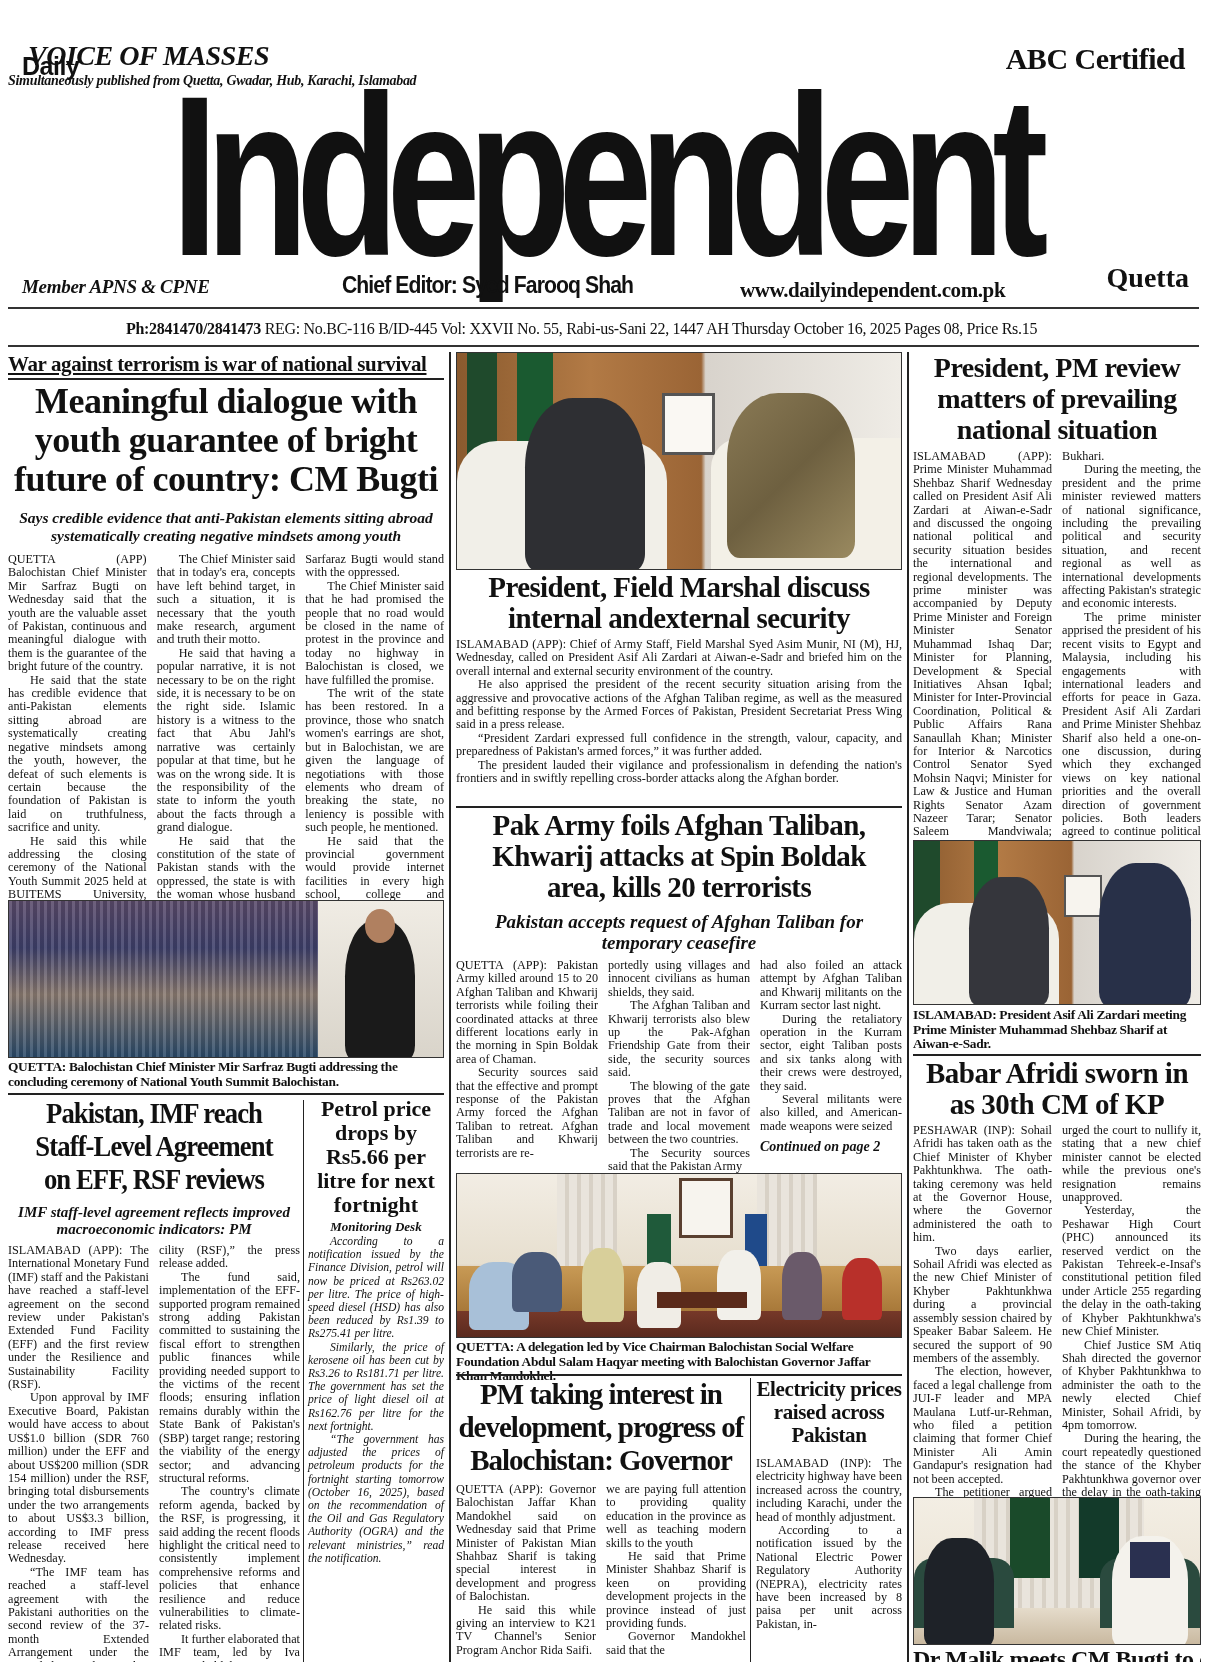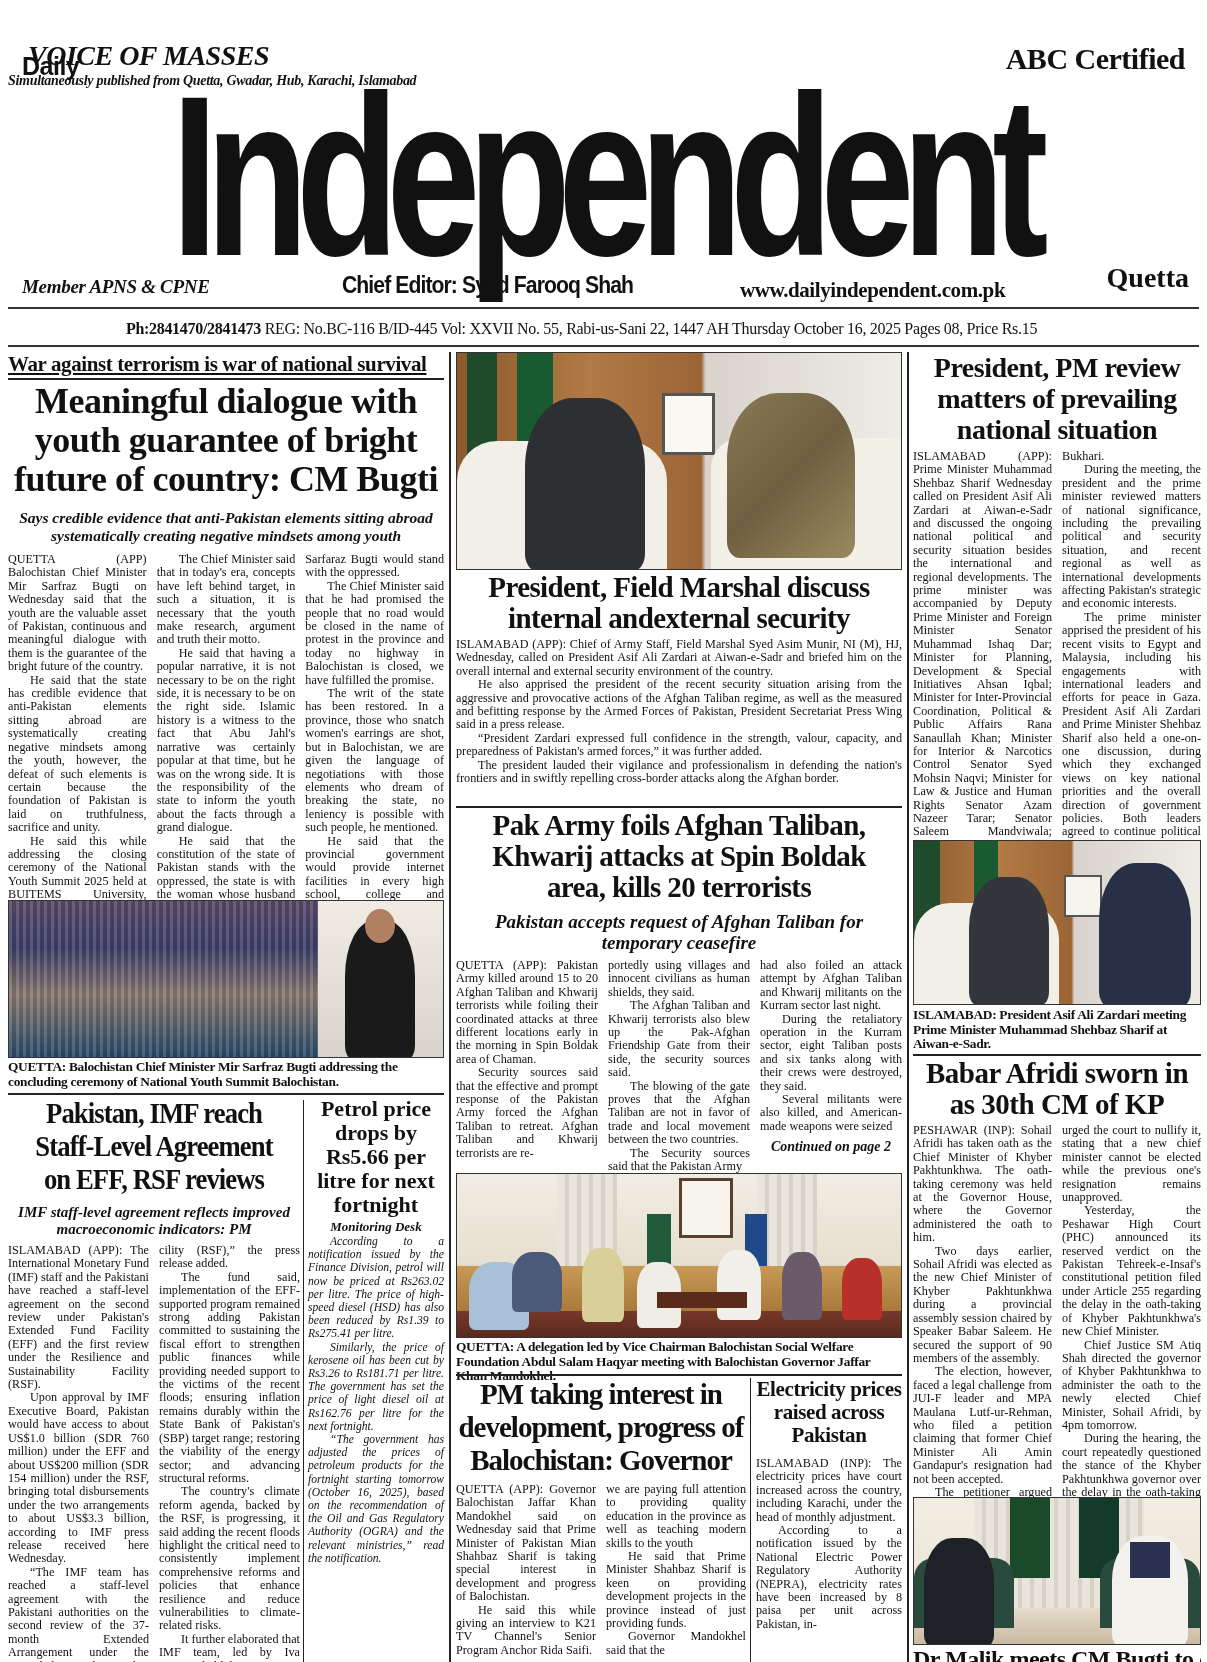--- a/index.html
+++ b/index.html
@@ -22,21 +22,21 @@
   .rule-bot { position: absolute; left: 8px; right: 8px; top: 345px; height: 2px; background: #333; }
 
   
   .abs { position: absolute; }
   .hl { font-weight: bold; text-align: center; line-height: 1.0; letter-spacing: -0.5px; }
   .sub { font-style: italic; font-weight: bold; text-align: center; }
   .cols { display: flex; gap: 10px; }
   .col { flex: 1; font-size: 12.2px; line-height: 13.4px; text-align: justify; hyphens: auto; }
   .col p { text-indent: 22px; }
   .col p.first { text-indent: 0; }
-  .cont { font: italic bold 14px "Liberation Serif", serif; text-align: center; margin-top: 6px; }
+  .cont { font: italic bold 14px "Liberation Serif", serif; text-align: left; margin-top: 6px; }
   .cap { font-weight: bold; font-size: 13.4px; line-height: 14.5px; letter-spacing: -0.3px; }
   .vrule { position: absolute; width: 2px; background: #222; }
   .hrule { position: absolute; height: 2px; background: #222; }
   .photo { position: absolute; overflow: hidden; border: 1px solid #333; }
 
   
   .wood { background: linear-gradient(90deg, #8a5a2e 0%, #b27a45 30%, #9a6435 55%, #d8d3cc 56%, #efece6 100%); }
   .curtain { background: repeating-linear-gradient(90deg, #e9e4dc 0 8px, #d8d1c6 8px 12px); }
   .figure { position: absolute; border-radius: 40% 40% 10% 10%; }
 </style>
@@ -201,21 +201,21 @@
       <p>He said that Prime Minister Shahbaz Sharif is keen on providing development projects in the province instead of just providing funds.</p>
       <p>Governor Mandokhel said that the</p>
     </div>
   </div>
 </div>
 <div class="vrule" style="left:750px; top:1378px; height:284px; width:1px;"></div>
 
 <div class="abs" style="left:756px; top:1378px; width:146px;">
   <div class="hl" style="font-size:21px; line-height:23px; letter-spacing:-0.4px;">Electricity prices raised across Pakistan</div>
   <div class="col" style="margin-top:10px;">
-    <p class="first">ISLAMABAD (INP): The electricity prices have court increased across the country, including Karachi, under the head of monthly adjustment.</p>
+    <p class="first">ISLAMABAD (INP): The electricity highway have been increased across the country, including Karachi, under the head of monthly adjustment.</p>
     <p>According to a notification issued by the National Electric Power Regulatory Authority (NEPRA), electricity rates have been increased by 8 paisa per unit across Pakistan, in-</p>
   </div>
 </div>
 
 <div class="abs" style="left:913px; top:352px; width:288px;">
   <div class="hl" style="font-size:28px; line-height:31px; letter-spacing:-0.5px;">President, PM review matters of prevailing national situation</div>
   <div class="cols" style="margin-top:5px;">
     <div class="col">
       <p class="first">ISLAMABAD (APP): Prime Minister Muhammad Shehbaz Sharif Wednesday called on President Asif Ali Zardari at Aiwan-e-Sadr and discussed the ongoing national political and security situation besides the international and regional developments. The prime minister was accompanied by Deputy Prime Minister and Foreign Minister Senator Muhammad Ishaq Dar; Minister for Planning, Development &amp; Special Initiatives Ahsan Iqbal; Minister for Inter-Provincial Coordination, Political &amp; Public Affairs Rana Sanaullah Khan; Minister for Interior &amp; Narcotics Control Senator Syed Mohsin Naqvi; Minister for Law &amp; Justice and Human Rights Senator Azam Nazeer Tarar; Senator Saleem Mandviwala; Senator Sherry Rehman and Syed Nayyar Hussain</p>
     </div>

